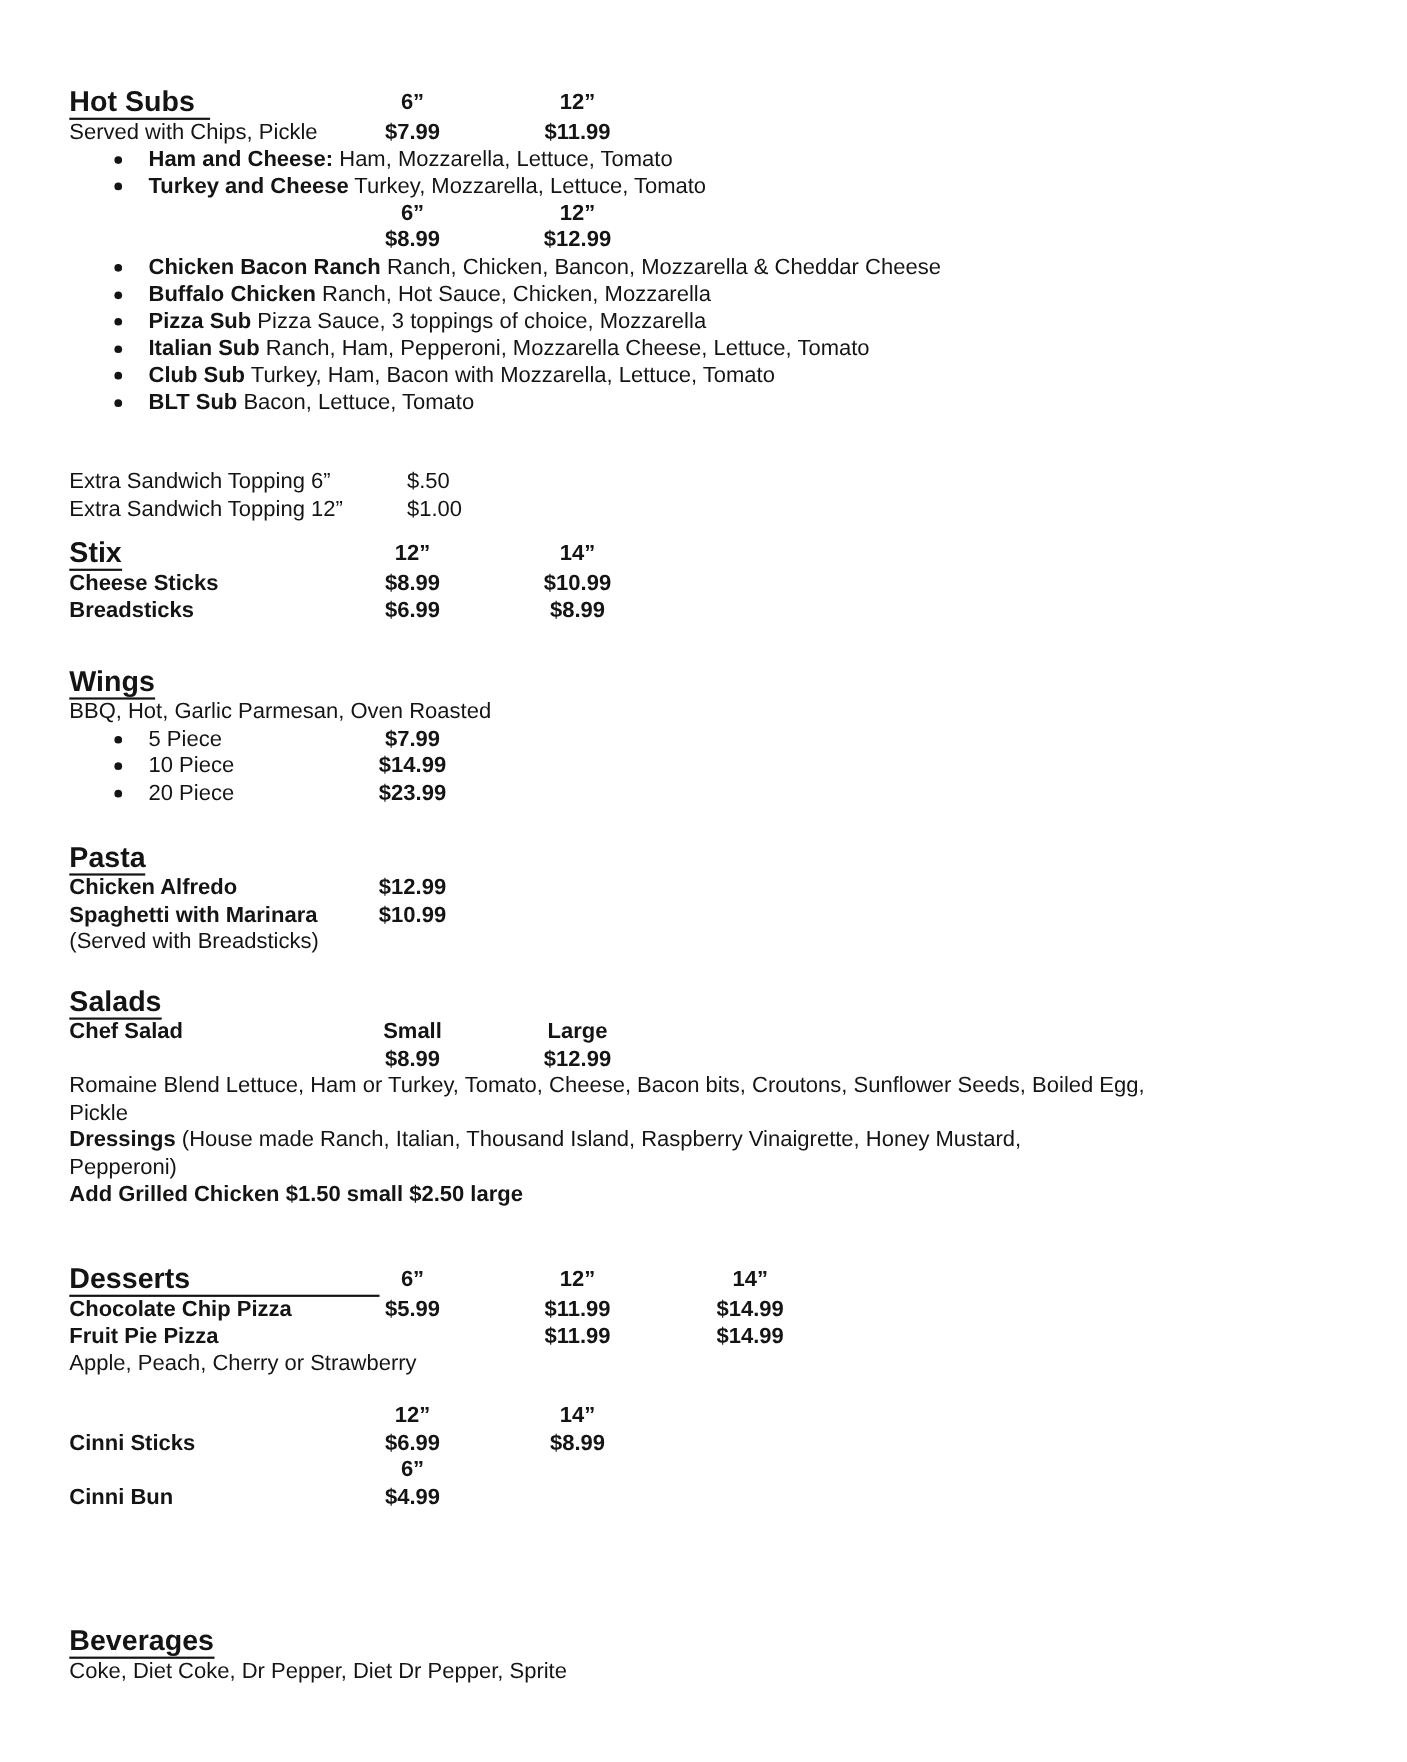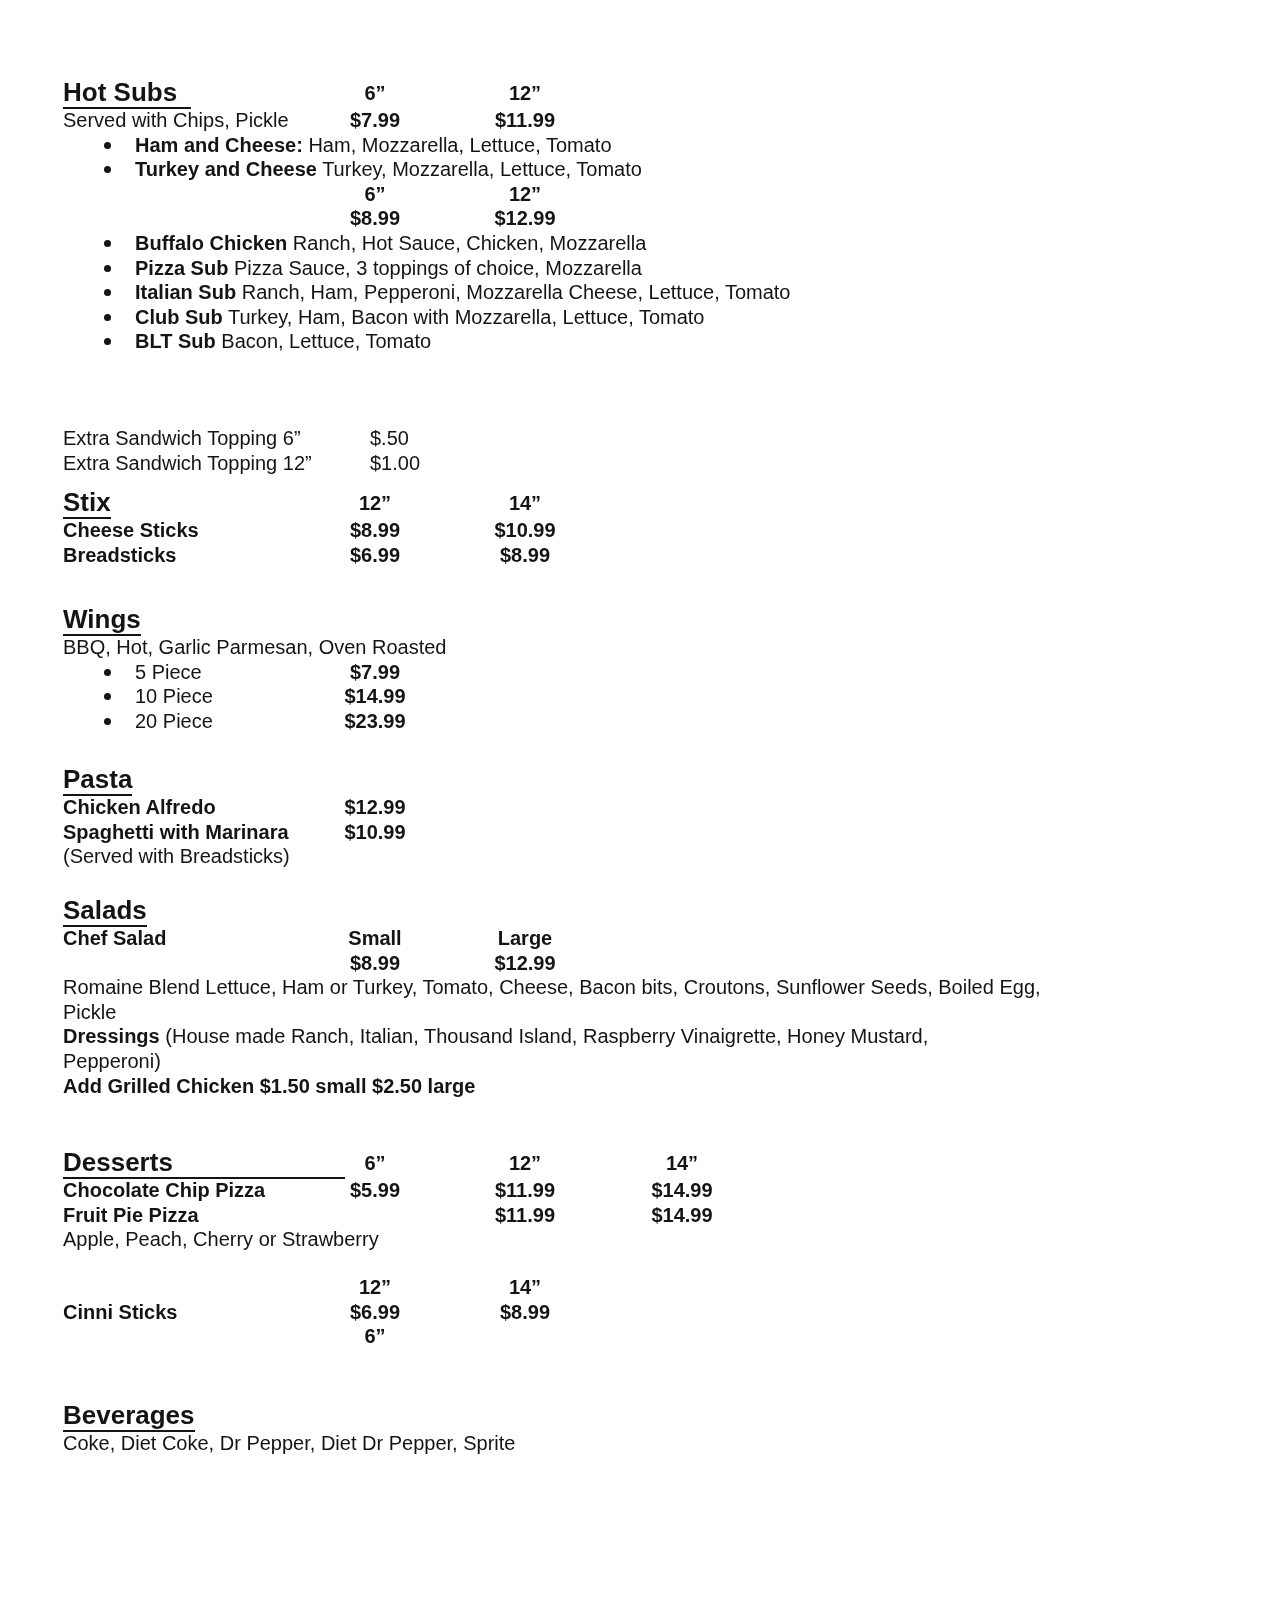--- a/index.html
+++ b/index.html
@@ -36,21 +36,21 @@
   .bold{font-weight:bold;}
   
   .sec-hot{top:78px;}
   .sec-extras{top:426px;}
   .sec-stix{top:488px;}
   .sec-wings{top:605px;}
   .sec-pasta{top:765px;}
   .sec-salads{top:896px;}
   .sec-desserts{top:1148px;}
   .sec-cinni{top:1275px;}
-  .sec-beverages{top:1401px;}
+  .sec-beverages{top:1477px;}
 </style>
 </head>
 <body>
 
 <div class="page">
 
   <div class="sec sec-hot">
     <div class="hrow">
       <span class="heading pad-right">Hot Subs</span>
       <span class="col2">6”</span>
@@ -69,20 +69,24 @@
       <span class="bname">Turkey and Cheese</span>
       <span>Turkey, Mozzarella, Lettuce, Tomato</span>
     </div>
     <div class="row">
       <span class="col2">6”</span>
       <span class="col3">12”</span>
     </div>
     <div class="row">
       <span class="col2">$8.99</span>
       <span class="col3">$12.99</span>
+    </div>
+    <div class="row bullet">
+      <span class="bname">Chicken Bacon Ranch</span>
+      <span>Ranch, Chicken, Bancon, Mozzarella &amp; Cheddar Cheese</span>
     </div>
     <div class="row bullet">
       <span class="bname">Buffalo Chicken</span>
       <span>Ranch, Hot Sauce, Chicken, Mozzarella</span>
     </div>
     <div class="row bullet">
       <span class="bname">Pizza Sub</span>
       <span>Pizza Sauce, 3 toppings of choice, Mozzarella</span>
     </div>
     <div class="row bullet">
@@ -211,20 +215,24 @@
       <span class="col3">14”</span>
     </div>
     <div class="row">
       <span class="bname">Cinni Sticks</span>
       <span class="col2">$6.99</span>
       <span class="col3">$8.99</span>
     </div>
     <div class="row">
       <span class="col2">6”</span>
     </div>
+    <div class="row">
+      <span class="bname">Cinni Bun</span>
+      <span class="col2">$4.99</span>
+    </div>
   </div>
 
   <div class="sec sec-beverages">
     <div class="hrow">
       <span class="heading">Beverages</span>
     </div>
     <div class="row">Coke, Diet Coke, Dr Pepper, Diet Dr Pepper, Sprite</div>
   </div>
 
 </div>

